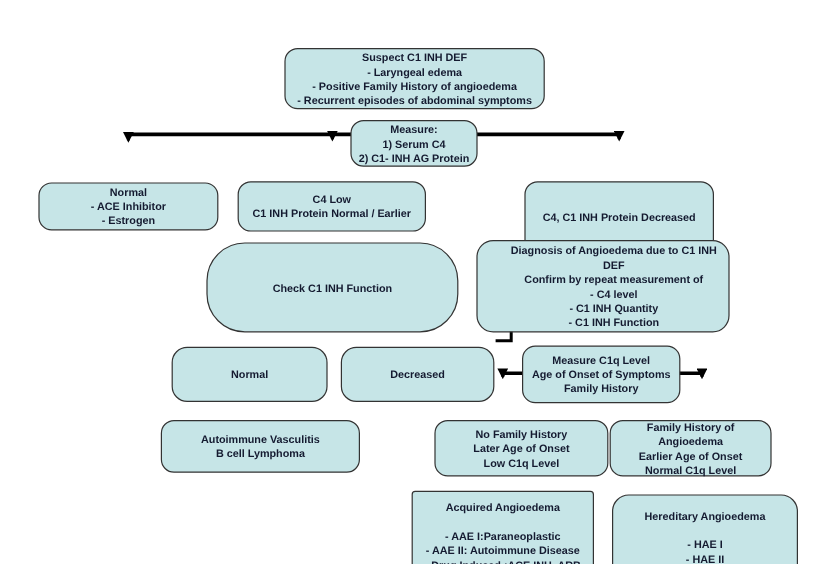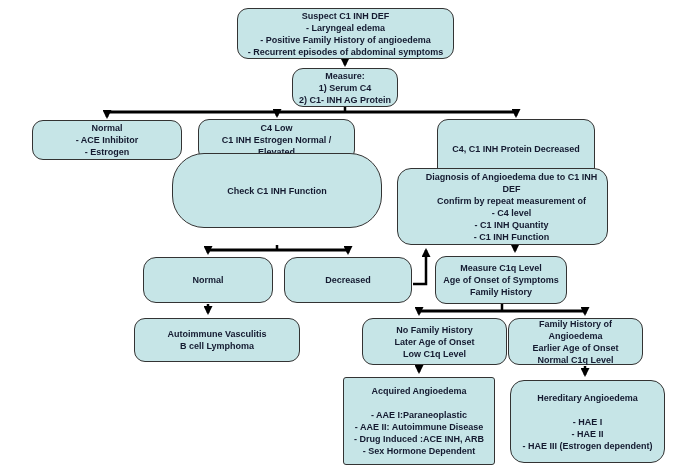--- a/index.html
+++ b/index.html
@@ -25,20 +25,21 @@
     display: flex;
     align-items: center;
     justify-content: center;
     text-align: center;
     color: #141a30;
     font-weight: 700;
     font-size: 9px;
     line-height: 12px;
     white-space: pre-line;
     padding: 1px 3px;
+    margin-top: 32px;
   }
 </style>
 </head>
 <body>
 
 <div class="canvas">
 
   <svg class="connectors" viewBox="0 0 685 470" xmlns="http://www.w3.org/2000/svg">
     <defs>
       <marker id="ah" markerUnits="userSpaceOnUse" markerWidth="9" markerHeight="9" refX="7" refY="4.5" orient="auto">
@@ -88,25 +89,25 @@
 
   <div class="node" style="left:292px; top:68px; width:106px; height:39px;">Measure:
 1) Serum C4
 2) C1- INH AG Protein</div>
 
   <div class="node" style="left:32px; top:120px; width:150px; height:40px;">Normal
 - ACE Inhibitor
 - Estrogen</div>
 
   <div class="node" style="left:198px; top:119px; width:157px; height:42px;">C4 Low
-C1 INH Estrogen Normal / Elevated</div>
+C1 INH Protein Normal / Earlier</div>
 
   <div class="node" style="left:437px; top:119px; width:158px; height:60px;">C4, C1 INH Protein Decreased</div>
 
-  <div class="node" style="left:172px; top:153px; width:210px; height:75px; border-radius:32px;">Check C1 INH Function</div>
+  <div class="node" style="left:172px; top:170px; width:210px; height:75px; border-radius:32px;">Check C1 INH Function</div>
 
   <div class="node" style="left:397px; top:168px; width:211px; height:77px; border-radius:14px;padding-left:21px;">Diagnosis of Angioedema due to C1 INH DEF
 Confirm by repeat measurement of
 - C4 level
 - C1 INH Quantity
 - C1 INH Function</div>
 
   <div class="node" style="left:143px; top:257px; width:130px; height:46px; border-radius:13px;">Normal</div>
 
   <div class="node" style="left:284px; top:257px; width:128px; height:46px; border-radius:13px;">Decreased</div>

